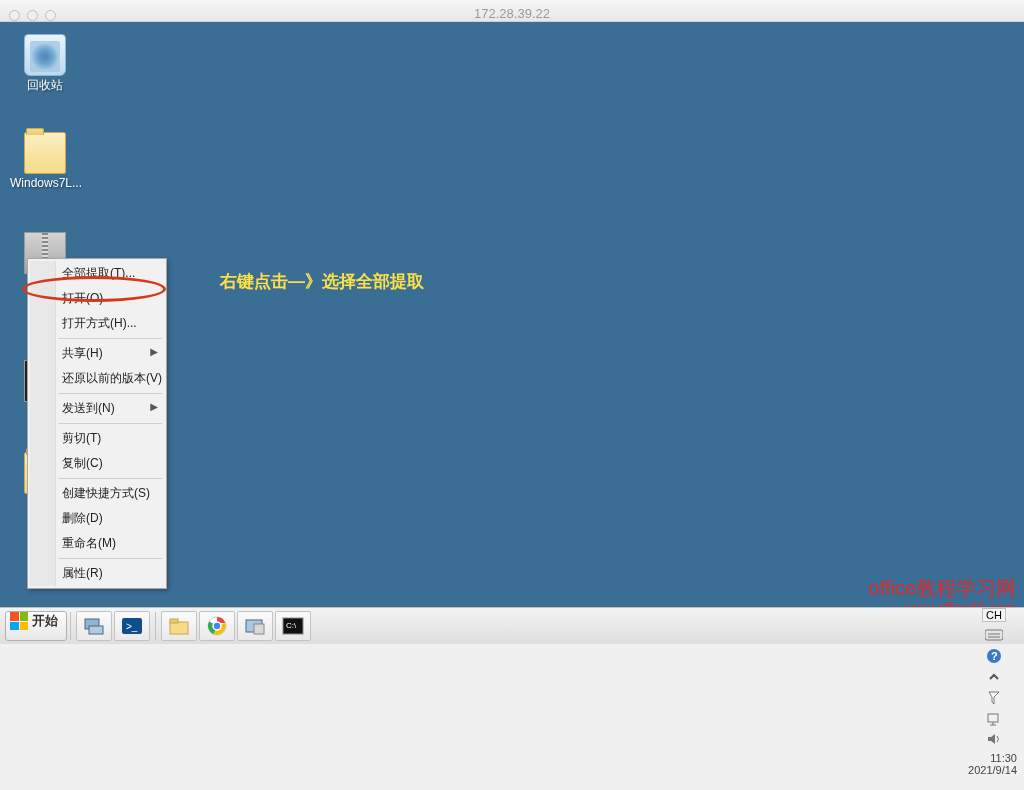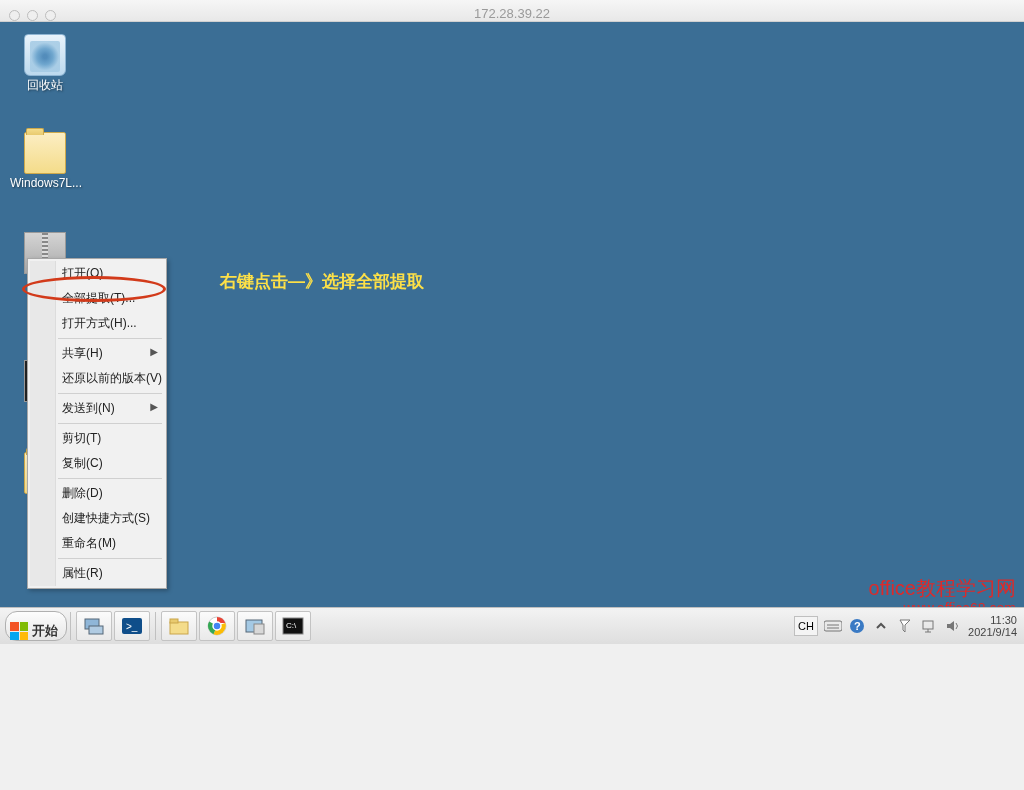--- a/index.html
+++ b/index.html
@@ -36,30 +36,30 @@
     .context-menu { position: absolute; left: 27px; top: 236px; width: 140px; background: #f1f1f1; border: 1px solid #a7a7a7; box-shadow: 2px 2px 4px rgba(0,0,0,.25); font-size: 12px; color: #222; padding: 2px; }
     .context-menu .gutter { position: absolute; left: 2px; top: 2px; bottom: 2px; width: 26px; background: #e8e8e8; border-right: 1px solid #dcdcdc; }
     .menu-item { position: relative; padding: 4px 10px 4px 32px; white-space: nowrap; cursor: default; }
     .menu-item .arrow { position: absolute; right: 6px; top: 5px; font-size: 10px; color: #555; }
     .menu-sep { margin: 2px 2px 2px 28px; border-top: 1px solid #d0d0d0; }
     .menu-item.highlight-ring { }
     .ellipse-highlight { position: absolute; left: 22px; top: 254px; width: 144px; height: 26px; border: 3px solid #d23a1a; border-radius: 50%; pointer-events: none; z-index: 50; }
     
     
     .taskbar { position: absolute; left: 0; bottom: 0; width: 100%; height: 37px; background: linear-gradient(#f3f3f3,#dedede); border-top: 1px solid #bfbfbf; display: flex; align-items: center; }
-    .start-btn { height: 30px; margin-left: 5px; padding: 0 8px 0 4px; display: flex; align-items: flex-end; gap: 4px; background: linear-gradient(#fdfdfd,#e6e6e6); border: 1px solid #b0b0b0; border-radius: 12px; cursor: pointer; }
+    .start-btn { height: 30px; margin-left: 5px; padding: 0 8px 0 4px; display: flex; align-items: flex-start; gap: 4px; background: linear-gradient(#fdfdfd,#e6e6e6); border: 1px solid #b0b0b0; border-radius: 3px; cursor: pointer; }
     .win-logo { width: 18px; height: 18px; display: grid; grid-template-columns: 1fr 1fr; grid-template-rows: 1fr 1fr; gap: 1px; }
     .win-logo span:nth-child(1){background:#f35325;} .win-logo span:nth-child(2){background:#81bc06;} .win-logo span:nth-child(3){background:#05a6f0;} .win-logo span:nth-child(4){background:#ffba08;}
     .start-label { font-size: 13px; color: #333; font-weight: bold; }
     
     .tb-sep { width: 1px; height: 28px; background: #c0c0c0; margin: 0 3px; }
     .tb-group { display: flex; align-items: center; gap: 2px; margin: 0 2px; }
     .tb-btn { width: 36px; height: 30px; background: linear-gradient(#fbfbfb,#e9e9e9); border: 1px solid #c3c3c3; border-radius: 2px; display: flex; align-items: center; justify-content: center; cursor: pointer; }
     
-    .tray { position: absolute; right: 4px; height: 100%; display: flex; align-items: center; gap: 6px; }
+    .tray { position: absolute; right: 4px; height: 100%; display: flex; align-items: center; gap: 6px; flex-direction: column; }
     .tray-lang { width: 24px; height: 20px; border: 1px solid #bfbfbf; background: #f4f4f4; font-size: 11px; display: flex; align-items: center; justify-content: center; cursor: pointer; }
     .tray-icon { width: 18px; height: 18px; display: flex; align-items: center; justify-content: center; color: #555; cursor: pointer; }
     .tray-time { font-size: 11px; line-height: 12px; text-align: right; color: #444; margin-right: 3px; }
     
     
     .watermark { position: absolute; right: 8px; bottom: 28px; text-align: right; font-family: Arial, sans-serif; }
     .watermark .wm1 { color: #dd2a2a; font-size: 20px; font-weight: normal; }
     .watermark .wm2 { color: #dd2a2a; font-size: 14px; margin-top: -2px; }
     
     
@@ -98,34 +98,34 @@
     </div>
     <div class="desktop-icon" style="left:10px; top:430px;">
       <div class="icon-img folder-img"></div>
       <div class="label">Win...</div>
     </div>
 
     <div class="annotation" style="left:220px; top:248px;">右键点击—》选择全部提取</div>
 
     <div class="context-menu">
       <div class="gutter"></div>
+      <div class="menu-item highlight-ring"><span>全部提取(T)...</span></div>
       <div class="menu-item"><span>打开(O)</span></div>
-      <div class="menu-item highlight-ring"><span>全部提取(T)...</span></div>
       <div class="menu-item"><span>打开方式(H)...</span></div>
       <div class="menu-sep"></div>
       <div class="menu-item"><span>共享(H)</span><span class="arrow">▶</span></div>
       <div class="menu-item"><span>还原以前的版本(V)</span></div>
       <div class="menu-sep"></div>
       <div class="menu-item"><span>发送到(N)</span><span class="arrow">▶</span></div>
       <div class="menu-sep"></div>
       <div class="menu-item"><span>剪切(T)</span></div>
       <div class="menu-item"><span>复制(C)</span></div>
       <div class="menu-sep"></div>
+      <div class="menu-item"><span>创建快捷方式(S)</span></div>
       <div class="menu-item"><span>删除(D)</span></div>
-      <div class="menu-item"><span>创建快捷方式(S)</span></div>
       <div class="menu-item"><span>重命名(M)</span></div>
       <div class="menu-sep"></div>
       <div class="menu-item"><span>属性(R)</span></div>
     </div>
     <div class="ellipse-highlight"></div>
 
     <div class="watermark">
       <div class="wm1">office教程学习网</div>
       <div class="wm2">www.office68.com</div>
     </div>

